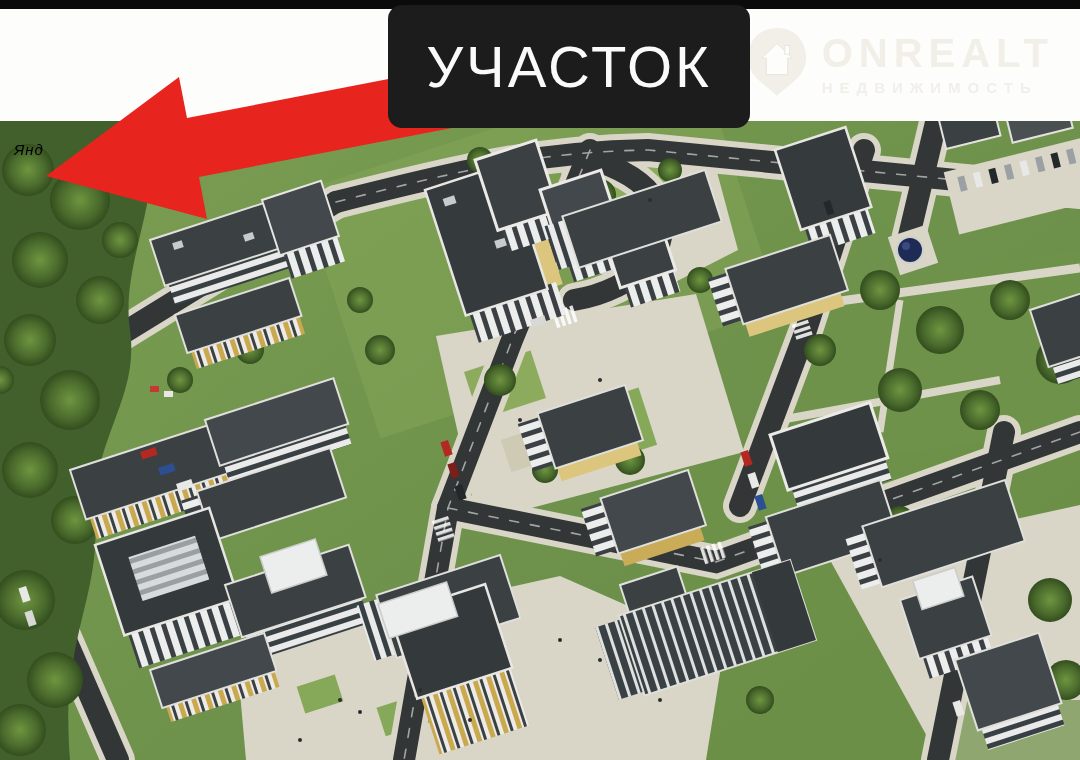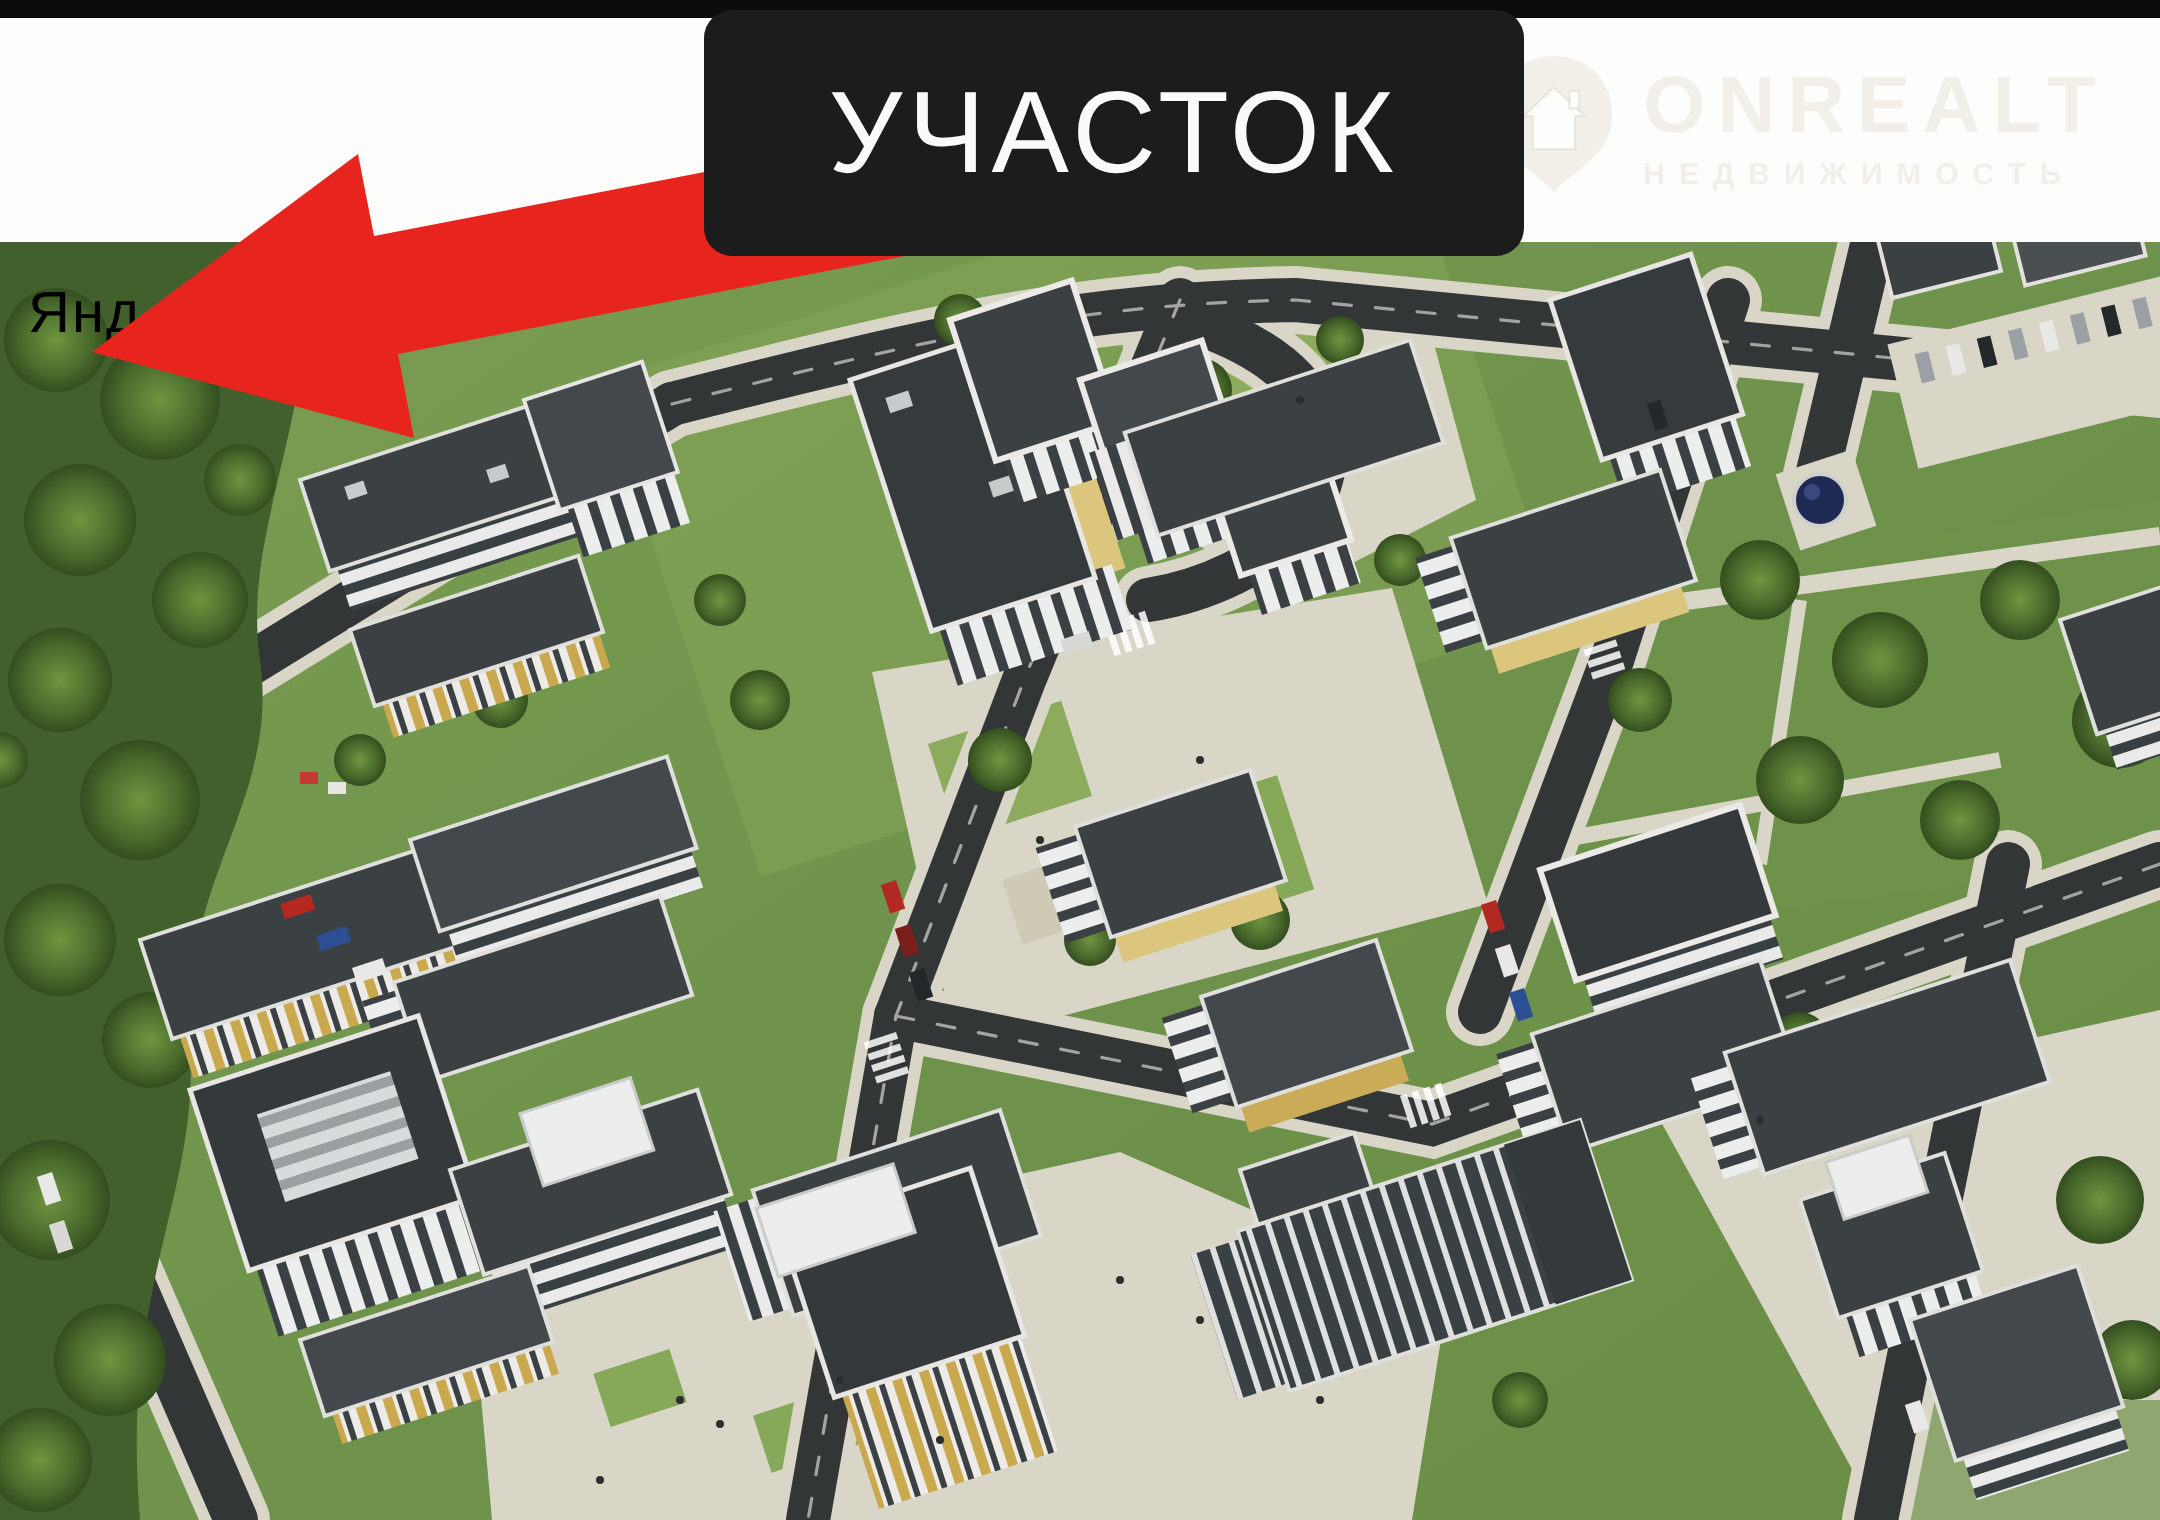--- a/index.html
+++ b/index.html
@@ -2,27 +2,27 @@
 <html><head>
 <meta charset="utf-8">
 <style>
   html,body{margin:0;padding:0;background:#222;}
   .stage{position:relative;width:1080px;height:760px;overflow:hidden;
          font-family:"Liberation Sans",sans-serif;background:#76994e;}
 
   
   .scene-svg{position:absolute;left:0;top:0;z-index:0;}
   .map-watermark{position:absolute;left:14px;top:141px;z-index:1;
-:    color:rgba(255,255,255,.55);font-size:29px;letter-spacing:1px;}
+:    color:rgba(255,255,255,.55);font-size:15px;letter-spacing:1px;font-style:italic;}
   .white-band{position:absolute;left:0;top:9px;width:1080px;height:112px;
     background:#fdfdfc;z-index:2;}
   .top-strip{position:absolute;left:0;top:0;width:1080px;height:9px;
     background:#0b0b0b;z-index:4;}
   .arrow-svg{position:absolute;left:0;top:0;z-index:3;}
-  .plot-label{position:absolute;left:352px;top:5px;width:410px;height:123px;
+  .plot-label{position:absolute;left:388px;top:5px;width:362px;height:123px;
     background:#1c1c1c;border-radius:14px;z-index:5;
     display:flex;align-items:center;justify-content:center;}
   .plot-label span{color:#fafafa;font-size:58px;font-weight:500;letter-spacing:3px;}
   .brand{position:absolute;right:26px;top:26px;z-index:3;display:flex;
     align-items:center;gap:14px;color:#f1efe8;}
   .brand .txt{display:flex;flex-direction:column;align-items:flex-start;}
   .brand .name{font-size:40px;font-weight:800;letter-spacing:6px;line-height:1;}
   .brand .sub{font-size:15px;font-weight:600;letter-spacing:7px;margin-top:6px;}
 </style>
 </head>

